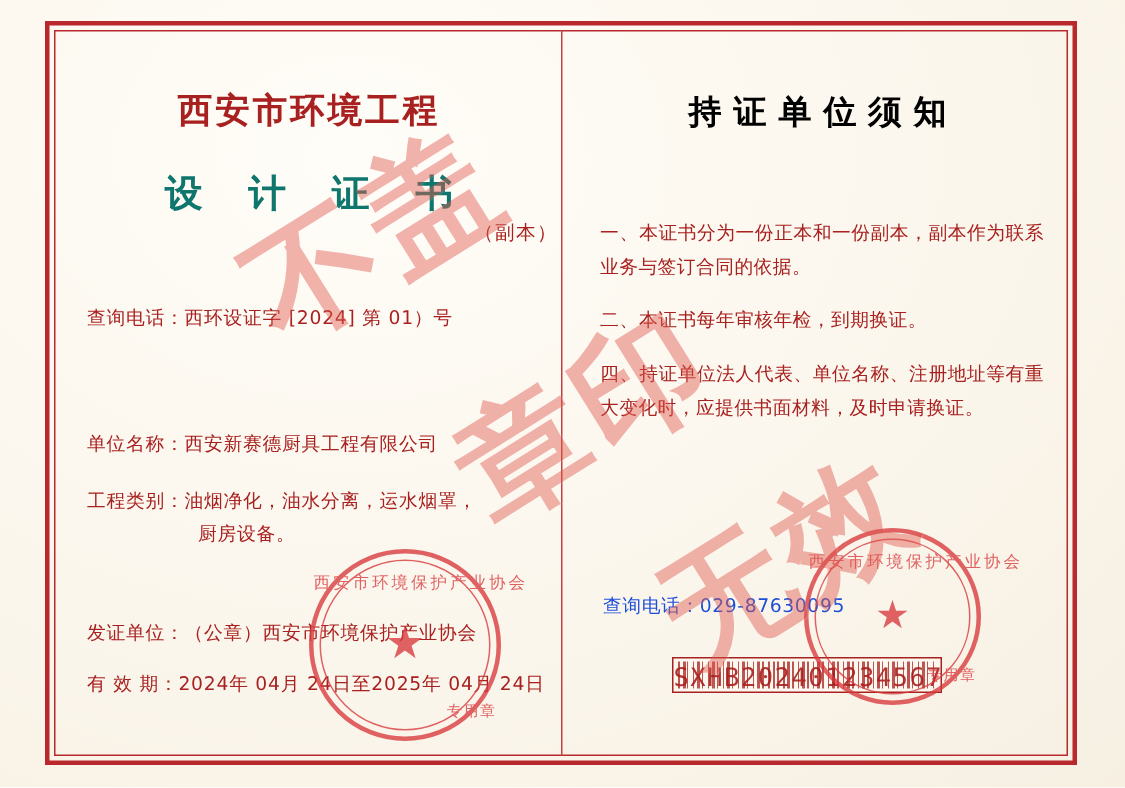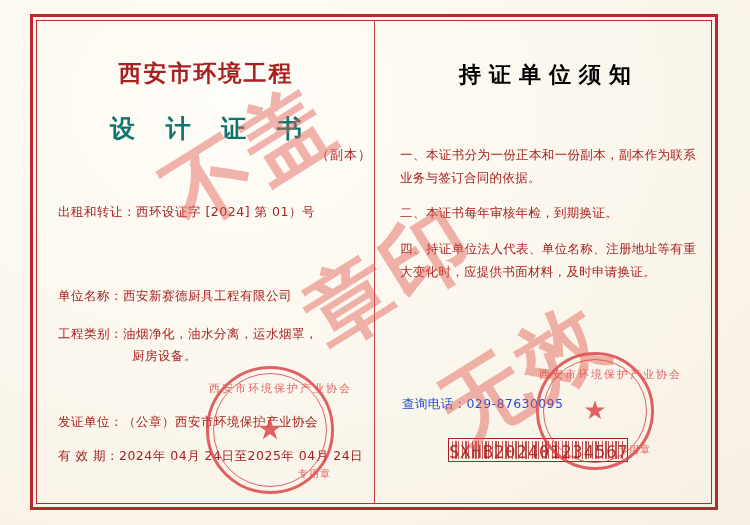--- a/index.html
+++ b/index.html
@@ -295,21 +295,21 @@
   <div class="cert-inner-border"></div>
   <div class="cert-divider"></div>
 
   <div class="left-panel">
 
     <div class="title-line1">西安市环境工程</div>
     <div class="title-line2">设 计 证 书</div>
     <div class="title-sub">（副本）</div>
 
     <div class="field-row row-no">
-      <span class="field-label">出租和转让：</span><span class="field-value u">西环设证字 [2024] 第 01）号</span>
+      <span class="field-label">查询电话：</span><span class="field-value u">西环设证字 [2024] 第 01）号</span>
     </div>
 
 
     <div class="field-row row-unit">
       <span class="field-label">单位名称：</span><span class="field-value u">西安新赛德厨具工程有限公司</span>
     </div>
 
     <div class="field-row row-type">
       <span class="field-label">工程类别：</span><span class="field-value u">油烟净化，油水分离，运水烟罩，</span>
     </div>

